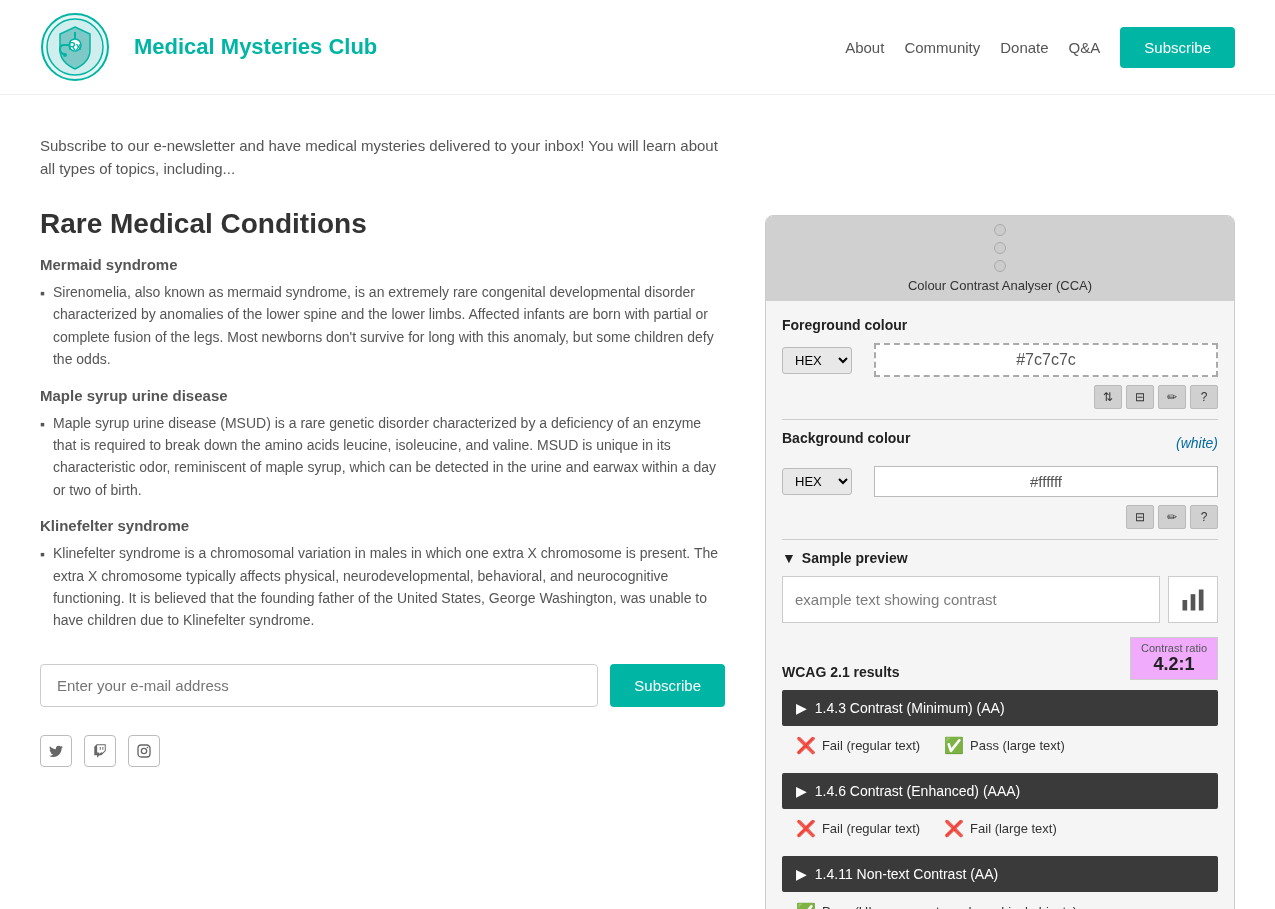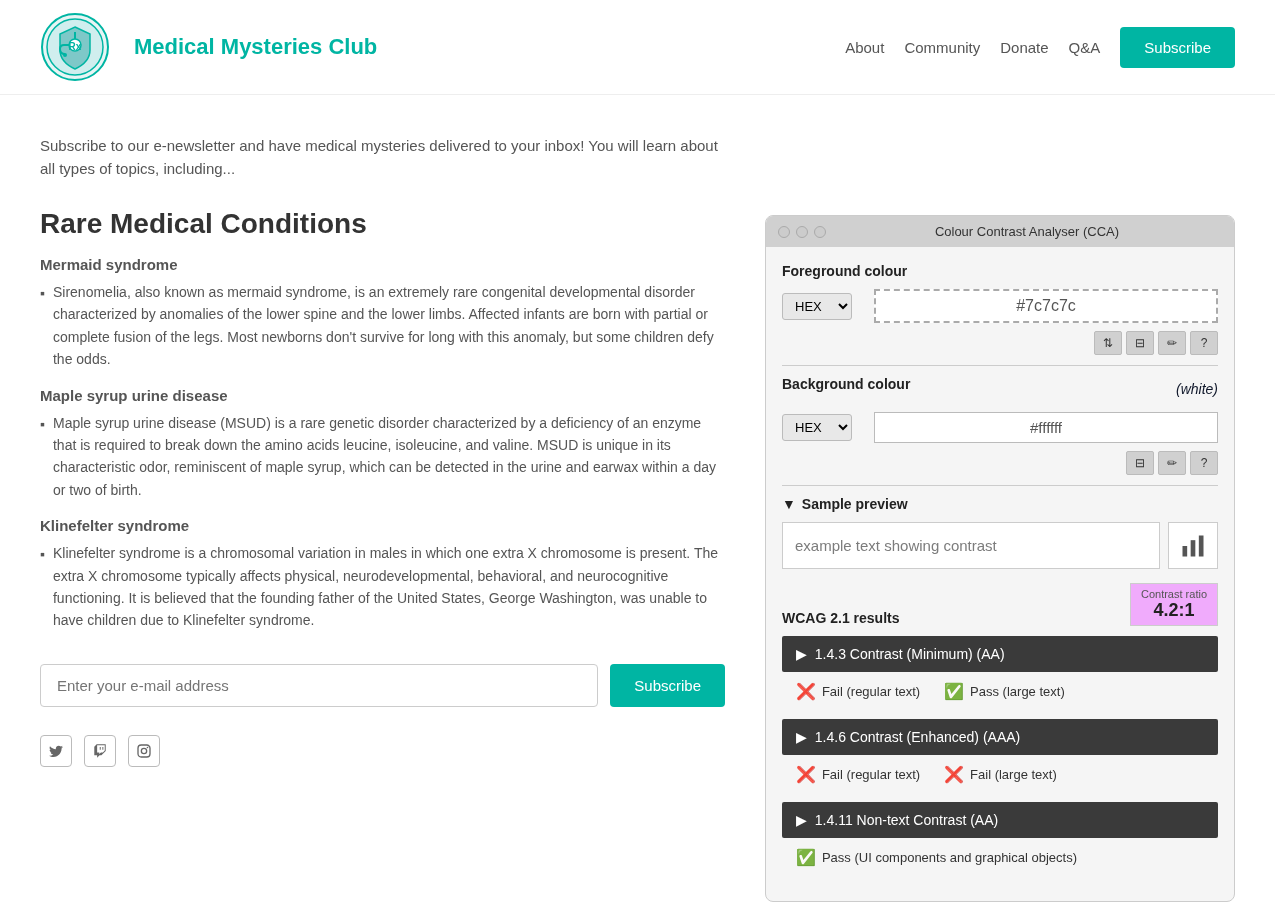--- a/index.html
+++ b/index.html
@@ -154,20 +154,21 @@
       font-family: Arial, sans-serif;
       align-self: flex-start;
       margin-top: 80px;
     }
     .cca-titlebar {
       background: #d0d0d0;
       display: flex;
       align-items: center;
       padding: 8px 12px;
       gap: 6px;
+      flex-direction: column;
     }
     .traffic-light {
       width: 12px;
       height: 12px;
       border-radius: 50%;
       background: #ccc;
       border: 1px solid #aaa;
     }
     .cca-title-text {
       flex: 1;
@@ -233,21 +234,21 @@
       margin: 10px 0;
     }
     .cca-bg-label-row {
       display: flex;
       justify-content: space-between;
       align-items: center;
       margin-bottom: 10px;
     }
     .cca-white-label {
       font-style: italic;
-      color: #0f172a;
+      color: #0369a1;
       font-size: 14px;
     }
     .cca-sample-preview-label {
       font-size: 14px;
       font-weight: bold;
       color: #222;
       margin-bottom: 10px;
       display: flex;
       align-items: center;
       gap: 6px;

